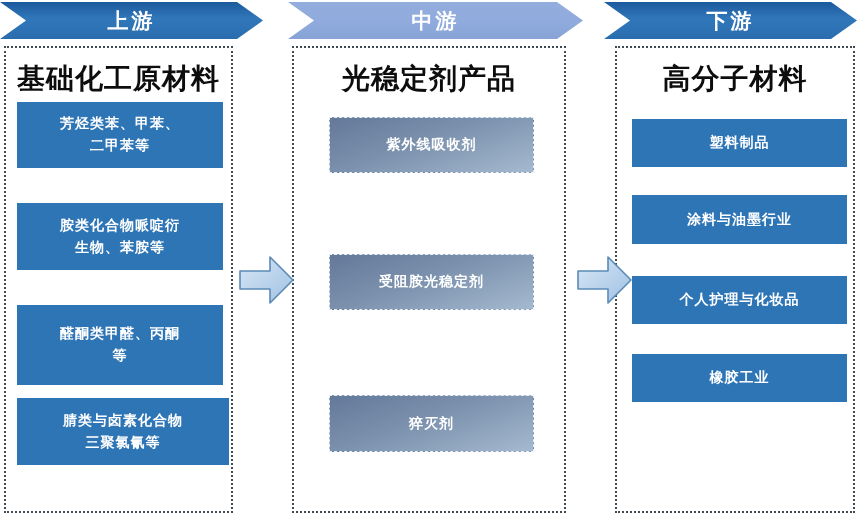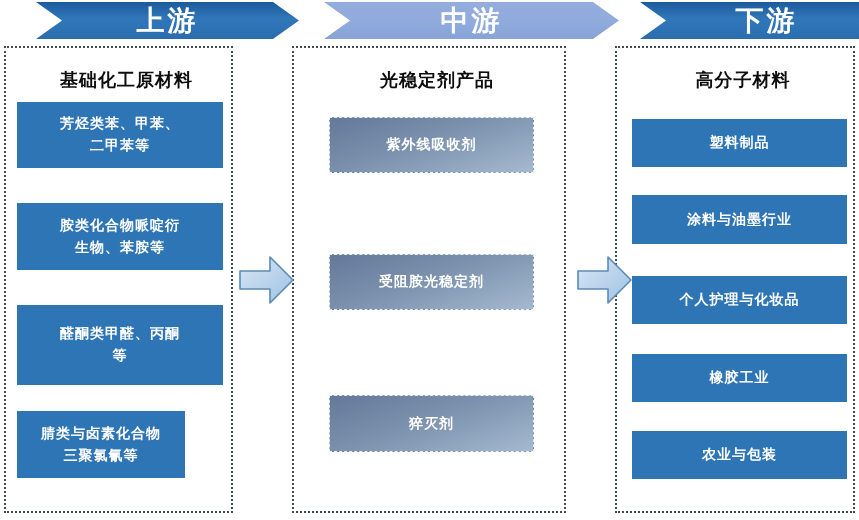--- a/index.html
+++ b/index.html
@@ -5,32 +5,32 @@
   html,body{margin:0;padding:0;background:#ffffff;}
   .canvas{
     position:relative;width:859px;height:520px;background:#ffffff;overflow:hidden;
     font-family:"Liberation Sans","DejaVu Sans",sans-serif;
   }
   
   .chevron{
     position:absolute;top:2px;height:37px;
     display:flex;align-items:center;justify-content:center;
     clip-path:polygon(0 0, calc(100% - 26px) 0, 100% 50%, calc(100% - 26px) 100%, 0 100%, 26px 50%);
-    color:#ffffff;font-size:28px;font-weight:bold;letter-spacing:3px;margin-left:36px;
+    color:#ffffff;font-size:21px;font-weight:bold;letter-spacing:3px;
   }
   .chevron.dark{background:linear-gradient(180deg,#1c5a9c 0%,#3077ba 45%,#2a6dae 100%);}
   .chevron.light{background:linear-gradient(180deg,#93aedd 0%,#8faadc 60%,#87a3d6 100%);}
   
   .col{
     position:absolute;top:46px;height:467px;background:#ffffff;
     border:2px dotted #3f4a52;box-sizing:border-box;
   }
   .col-title{
     position:absolute;top:12px;left:0;width:100%;text-align:center;
-    font-size:18px;font-weight:bold;color:#0d0d0d;letter-spacing:1px;margin:8px;
+    font-size:28px;font-weight:bold;color:#0d0d0d;letter-spacing:1px;margin:0;
   }
   
   .item{
     position:absolute;box-sizing:border-box;
     display:flex;align-items:center;justify-content:center;text-align:center;
     color:#ffffff;font-size:14px;font-weight:bold;line-height:1.55;
     white-space:pre-line;letter-spacing:1px;
   }
   .item.solid{background:#2e75b6;}
   .item.grad{
@@ -56,38 +56,37 @@
   </div>
 
   <section class="col" style="left:4px;width:229px">
     <h2 class="col-title">基础化工原材料</h2>
     <div class="item solid" style="left:11px;width:206px;top:54px;height:66px">芳烃类苯、甲苯、
 二甲苯等</div>
     <div class="item solid" style="left:11px;width:206px;top:155px;height:67px">胺类化合物哌啶衍
 生物、苯胺等</div>
     <div class="item solid" style="left:11px;width:206px;top:257px;height:80px">醛酮类甲醛、丙酮
 等</div>
-    <div class="item solid" style="left:11px;width:168px;top:363px;height:67px">腈类与卤素化合物
+    <div class="item solid" style="left:11px;width:212px;top:350px;height:67px">腈类与卤素化合物
 三聚氯氰等</div>
   </section>
 
   <section class="col" style="left:292px;width:274px">
     <h2 class="col-title">光稳定剂产品</h2>
     <div class="item grad" style="left:35px;width:205px;top:69px;height:56px">紫外线吸收剂</div>
     <div class="item grad" style="left:35px;width:205px;top:206px;height:56px">受阻胺光稳定剂</div>
     <div class="item grad" style="left:35px;width:205px;top:347px;height:57px">猝灭剂</div>
   </section>
 
   <section class="col" style="left:615px;width:240px">
     <h2 class="col-title">高分子材料</h2>
     <div class="item solid" style="left:15px;width:215px;top:71px;height:48px">塑料制品</div>
     <div class="item solid" style="left:15px;width:215px;top:147px;height:49px">涂料与油墨行业</div>
     <div class="item solid" style="left:15px;width:215px;top:228px;height:48px">个人护理与化妆品</div>
     <div class="item solid" style="left:15px;width:215px;top:306px;height:48px">橡胶工业</div>
-    <div class="item solid" style="left:15px;width:215px;top:383px;height:48px">农业与包装</div>
   </section>
 
   <svg class="flow-arrow" style="left:237px;top:251px" viewBox="0 0 60 58">
     <defs>
       <linearGradient id="arrowGrad1" x1="0" y1="0" x2="1" y2="1">
         <stop offset="0" stop-color="#d9e7f5"></stop>
         <stop offset="1" stop-color="#9fc1e3"></stop>
       </linearGradient>
     </defs>
     <path d="M3 20 L33 20 L33 6 L56 29 L33 52 L33 38 L3 38 Z" fill="url(#arrowGrad1)" stroke="#5b8ab8" stroke-width="1.6" stroke-linejoin="round"></path>

